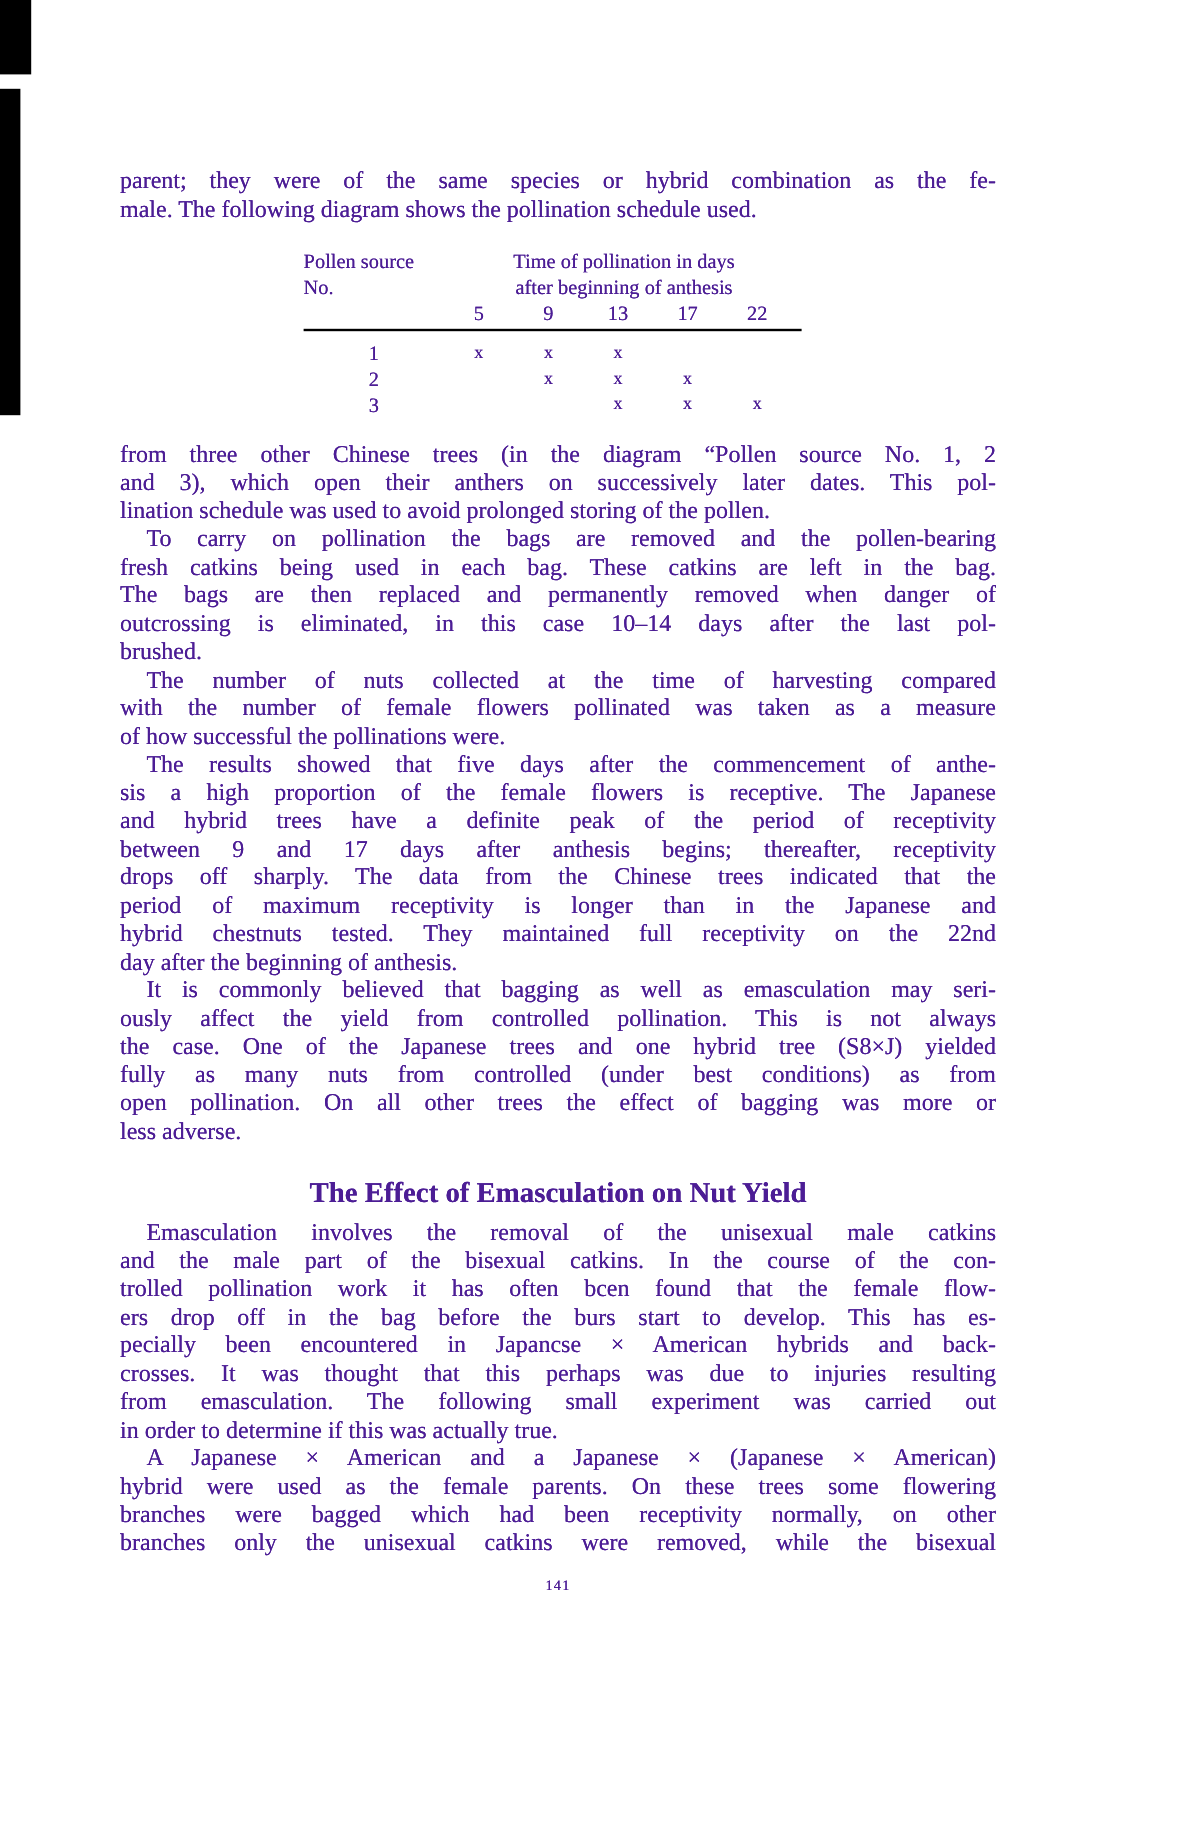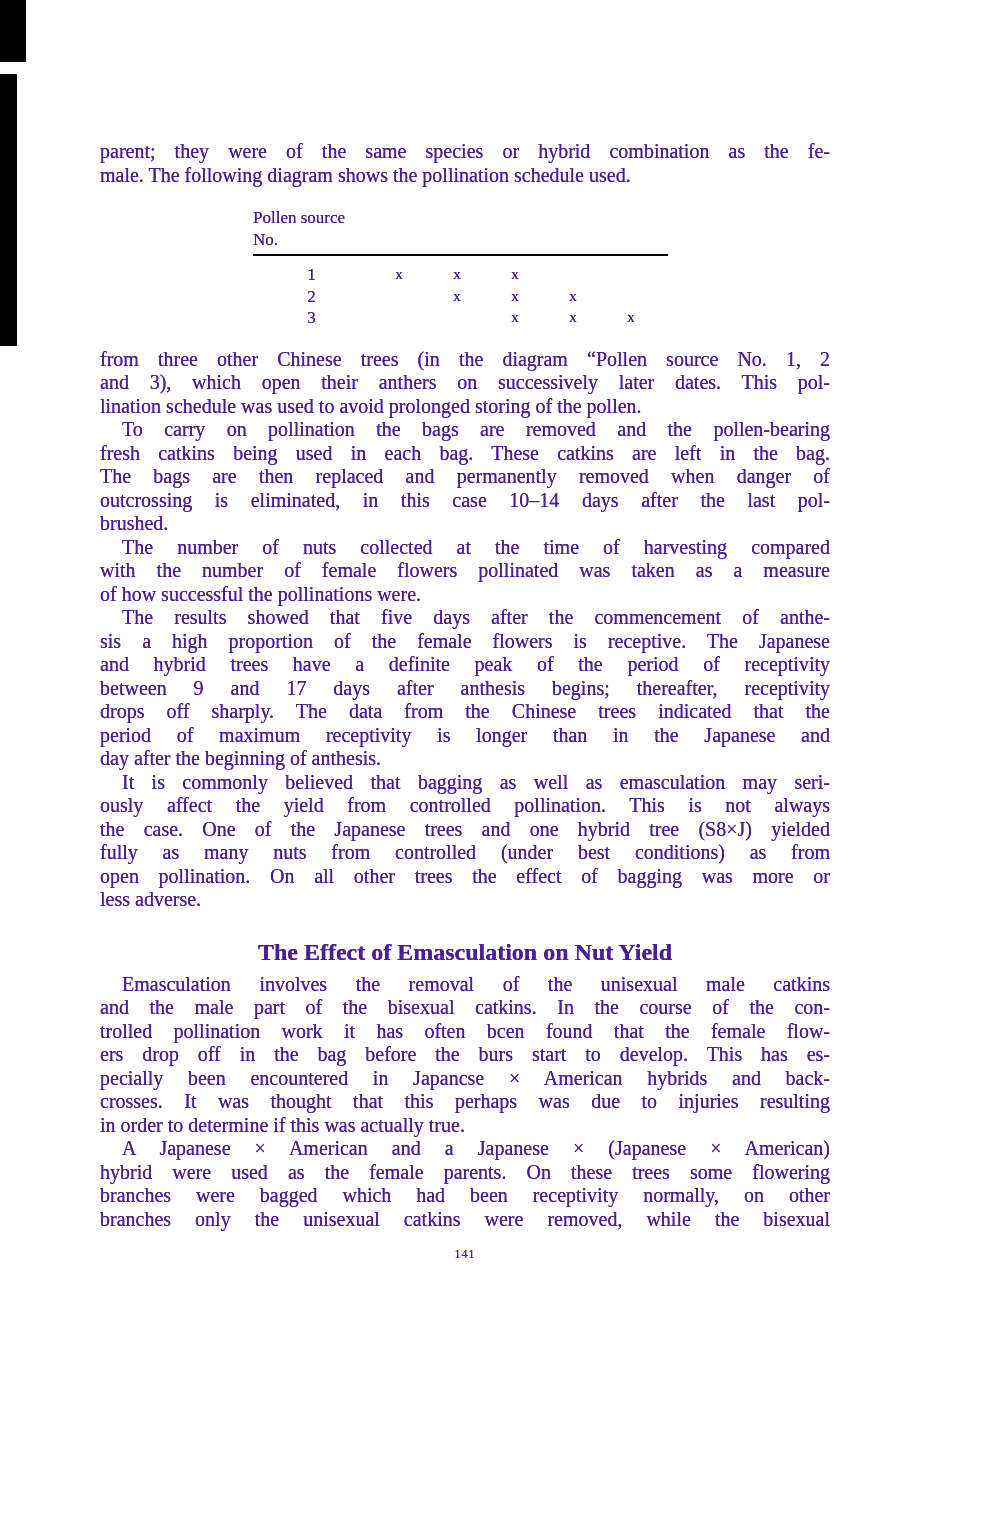--- a/index.html
+++ b/index.html
@@ -50,20 +50,31 @@
           <div class="ln">male. The following diagram shows the pollination schedule used.</div>
         </div>
       </div>
 
     <div class="diagram">
       <div class="dg-head">
         <div class="dg-src">
           <div>Pollen source</div>
           <div>No.</div>
         </div>
+        <div class="dg-time">
+          <div>Time of pollination in days</div>
+          <div>after beginning of anthesis</div>
+          <div class="dg-days" id="dg-days">
+              <span>5</span>
+              <span>9</span>
+              <span>13</span>
+              <span>17</span>
+              <span>22</span>
+            </div>
+        </div>
       </div>
       <div class="dg-rule"></div>
       <div class="dg-rows" id="dg-rows">
           <div class="dg-row">
             <span class="dg-no">1</span>
             <span class="dg-mark">x</span>
             <span class="dg-mark">x</span>
             <span class="dg-mark">x</span>
             <span class="dg-mark"></span>
             <span class="dg-mark"></span>
@@ -105,20 +116,21 @@
           <div class="ln jl">with the number of female flowers pollinated was taken as a measure</div>
           <div class="ln">of how successful the pollinations were.</div>
         </div>
         <div class="para">
           <div class="ln jl ind">The results showed that five days after the commencement of anthe-</div>
           <div class="ln jl">sis a high proportion of the female flowers is receptive. The Japanese</div>
           <div class="ln jl">and hybrid trees have a definite peak of the period of receptivity</div>
           <div class="ln jl">between 9 and 17 days after anthesis begins; thereafter, receptivity</div>
           <div class="ln jl">drops off sharply. The data from the Chinese trees indicated that the</div>
           <div class="ln jl">period of maximum receptivity is longer than in the Japanese and</div>
+          <div class="ln jl">hybrid chestnuts tested. They maintained full receptivity on the 22nd</div>
           <div class="ln">day after the beginning of anthesis.</div>
         </div>
         <div class="para">
           <div class="ln jl ind">It is commonly believed that bagging as well as emasculation may seri-</div>
           <div class="ln jl">ously affect the yield from controlled pollination. This is not always</div>
           <div class="ln jl">the case. One of the Japanese trees and one hybrid tree (S8×J) yielded</div>
           <div class="ln jl">fully as many nuts from controlled (under best conditions) as from</div>
           <div class="ln jl">open pollination. On all other trees the effect of bagging was more or</div>
           <div class="ln">less adverse.</div>
         </div>
@@ -127,20 +139,21 @@
     <div class="heading2">The Effect of Emasculation on Nut Yield</div>
 
     <div>
         <div class="para">
           <div class="ln jl ind">Emasculation involves the removal of the unisexual male catkins</div>
           <div class="ln jl">and the male part of the bisexual catkins. In the course of the con-</div>
           <div class="ln jl">trolled pollination work it has often bcen found that the female flow-</div>
           <div class="ln jl">ers drop off in the bag before the burs start to develop. This has es-</div>
           <div class="ln jl">pecially been encountered in Japancse × American hybrids and back-</div>
           <div class="ln jl">crosses. It was thought that this perhaps was due to injuries resulting</div>
+          <div class="ln jl">from emasculation. The following small experiment was carried out</div>
           <div class="ln">in order to determine if this was actually true.</div>
         </div>
         <div class="para">
           <div class="ln jl ind">A Japanese × American and a Japanese × (Japanese × American)</div>
           <div class="ln jl">hybrid were used as the female parents. On these trees some flowering</div>
           <div class="ln jl">branches were bagged which had been receptivity normally, on other</div>
           <div class="ln jl">branches only the unisexual catkins were removed, while the bisexual</div>
         </div>
       </div>
 

